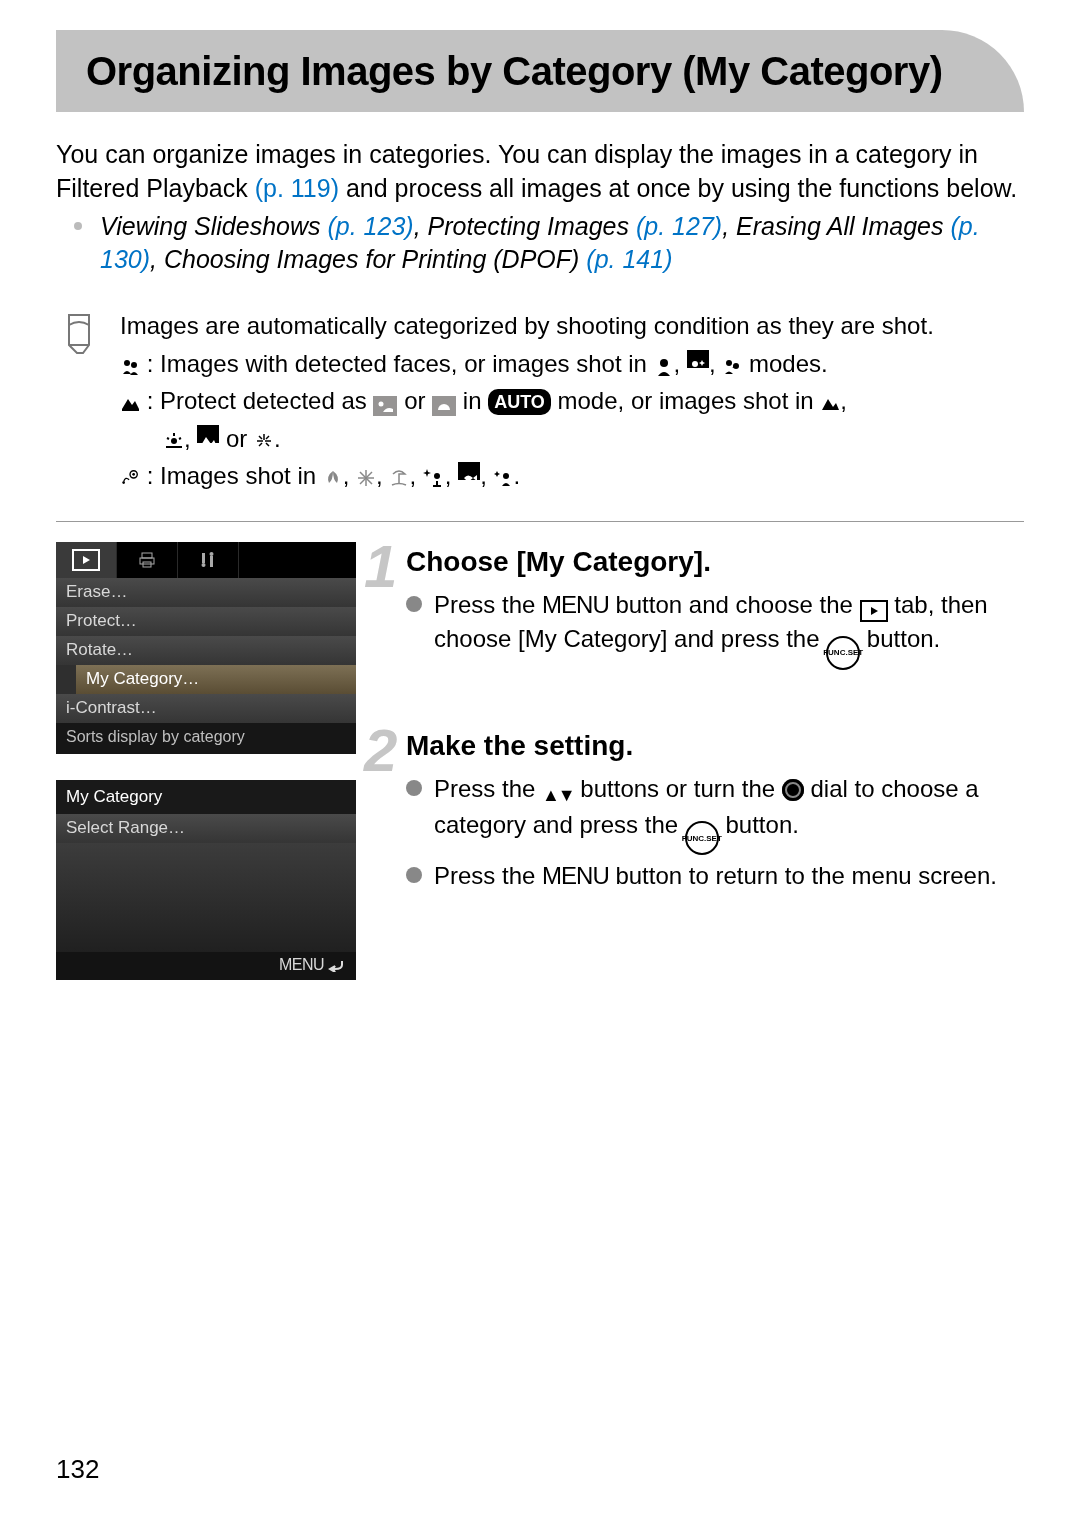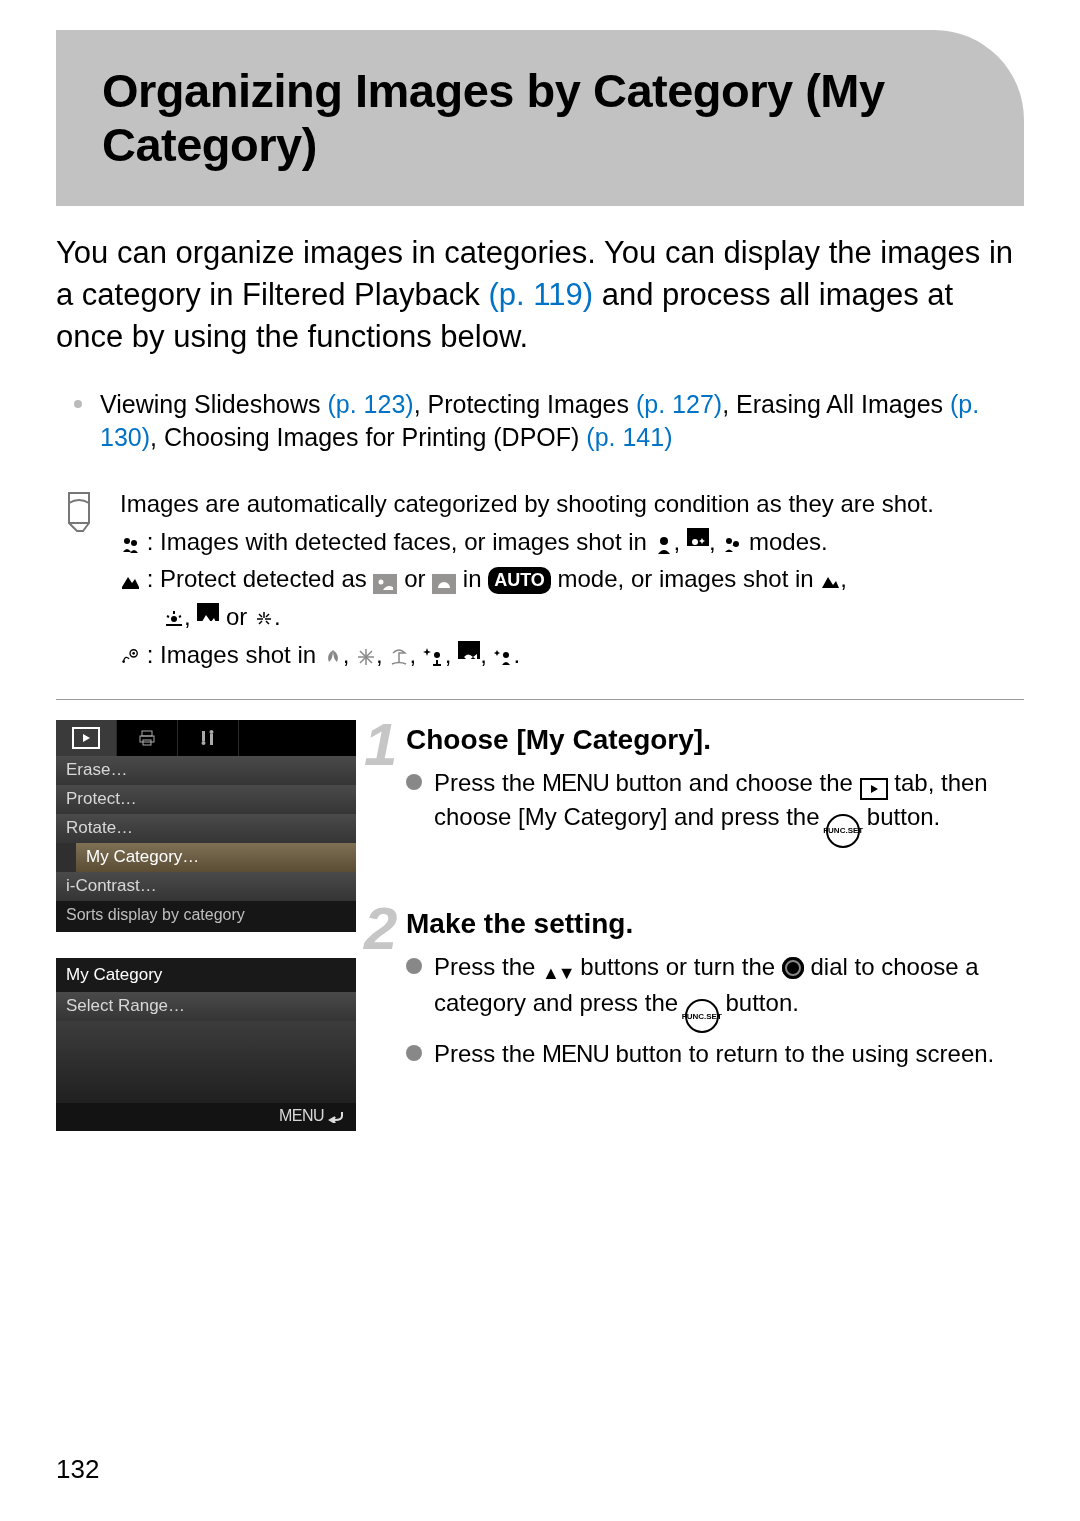--- a/index.html
+++ b/index.html
@@ -19,39 +19,40 @@
   }
   
   .title-block {
     position: relative;
     background: #c2c2c2;
     border-top-right-radius: 90px;
     padding: 18px 40px 18px 30px;
     margin-bottom: 26px;
   }
   .title-block h1 {
-    margin: 16px;
-    font-size: 47px;
+    margin: 0;
+    font-size: 40px;
     font-weight: 900;
     font-family: Arial, Helvetica, sans-serif;
     line-height: 1.15;
     letter-spacing: -0.5px;
   }
   
   .intro {
-    font-size: 31px;
+    font-size: 25px;
     line-height: 1.35;
-    margin-bottom: 30px;
+    margin-bottom: 4px;
   }
   .plink { color: #0073c6; text-decoration: none; }
   
   ul.func-list {
     list-style: none;
     padding: 0 0 0 24px;
     margin: 0 0 20px 0;
+    font-style: italic;
   }
   ul.func-list li {
     position: relative;
     font-size: 25px;
     line-height: 1.35;
     padding-left: 20px;
   }
   ul.func-list li::before {
     content: "";
     position: absolute;
@@ -234,21 +235,21 @@
   .screen.s2 .header {
     padding: 7px 10px;
     background: #191919;
     color: #fff;
     font-size: 17px;
   }
   .screen.s2 .spacer {
     flex: 1;
     background: linear-gradient(#3c3c3c,#202020);
   }
-  .screen.s2 { height: 173px; }
+  .screen.s2 { height: 200px; }
   .screen.s2 .foot {
     display: flex;
     justify-content: flex-end;
     align-items: center;
     gap: 4px;
     padding: 4px 10px 6px 0;
     background: #131313;
     font-size: 16px;
   }
   
@@ -524,21 +525,21 @@
         <div class="step-number">2</div>
         <div class="step-title">Make the setting.</div>
         <div class="step-body">
           <div class="step-bullet">
             <span>Press the </span><span class="inline-icon arrow-up-down"></span><span> buttons or turn the </span><span class="control-dial"></span><span> dial to choose a category and press the </span><span class="funcset-circle">
                 <span>FUNC.</span>
                 <span>SET</span>
               </span><span> button.</span>
           </div>
           <div class="step-bullet">
-            <span>Press the </span><span class="menu-label">MENU</span><span> button to return to the using screen.</span>
+            <span>Press the </span><span class="menu-label">MENU</span><span> button to return to the menu screen.</span>
           </div>
         </div>
       </div>
     </div>
   </div>
 
   <div class="page-num">132</div>
 </div>
 
 </body></html>

